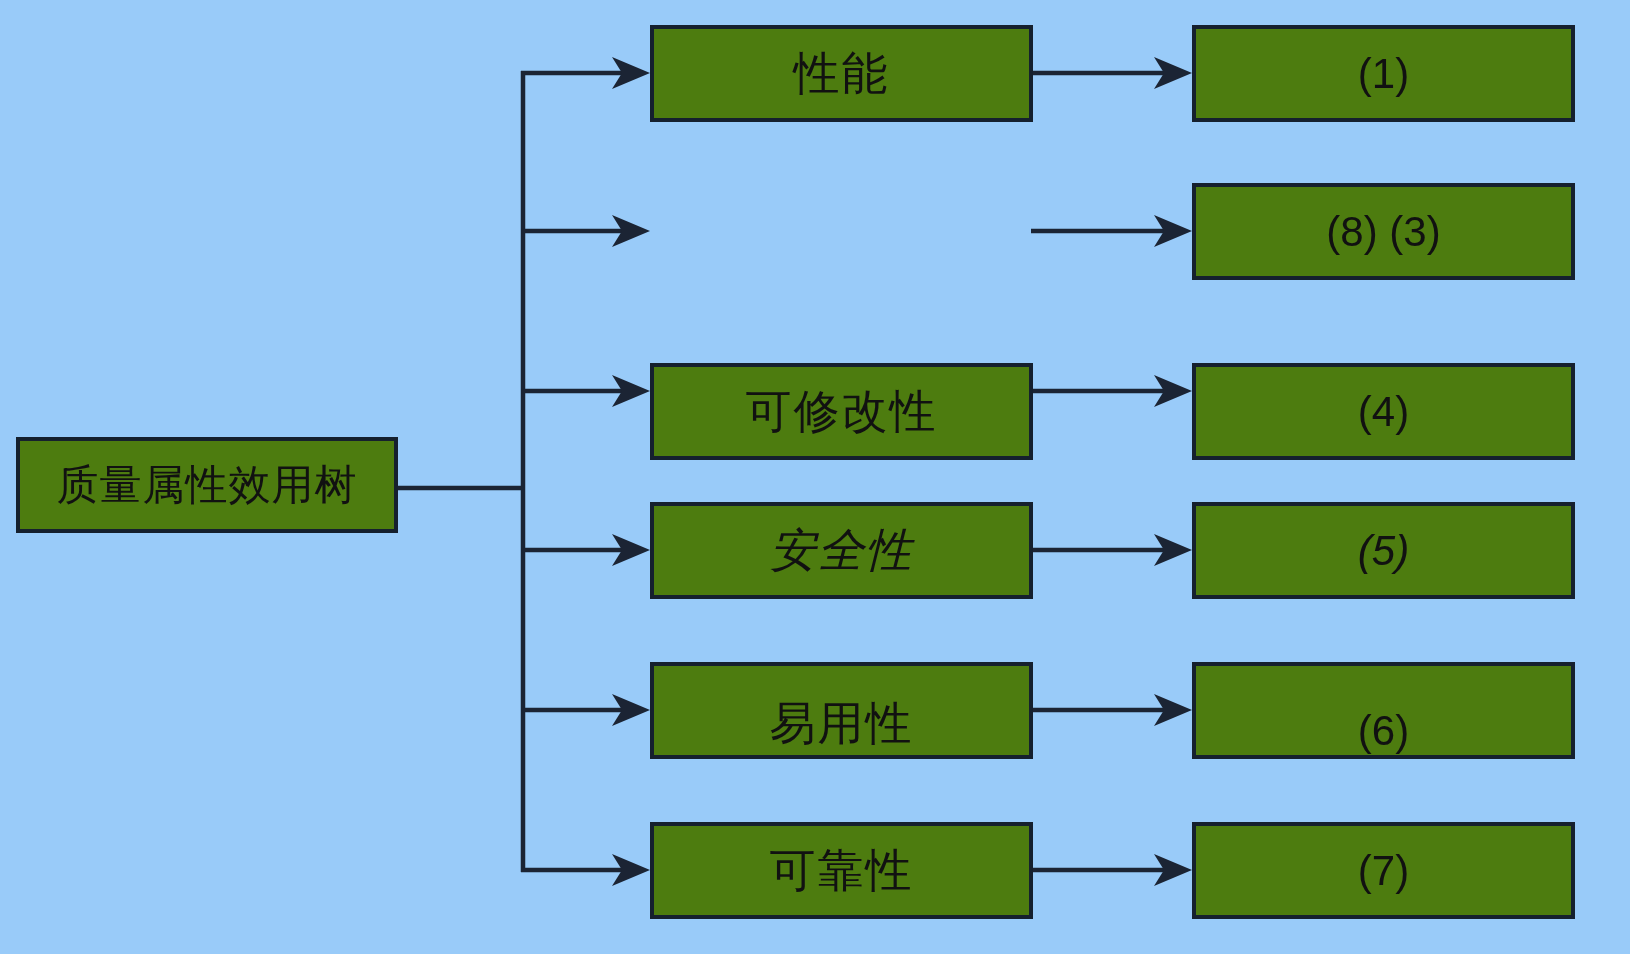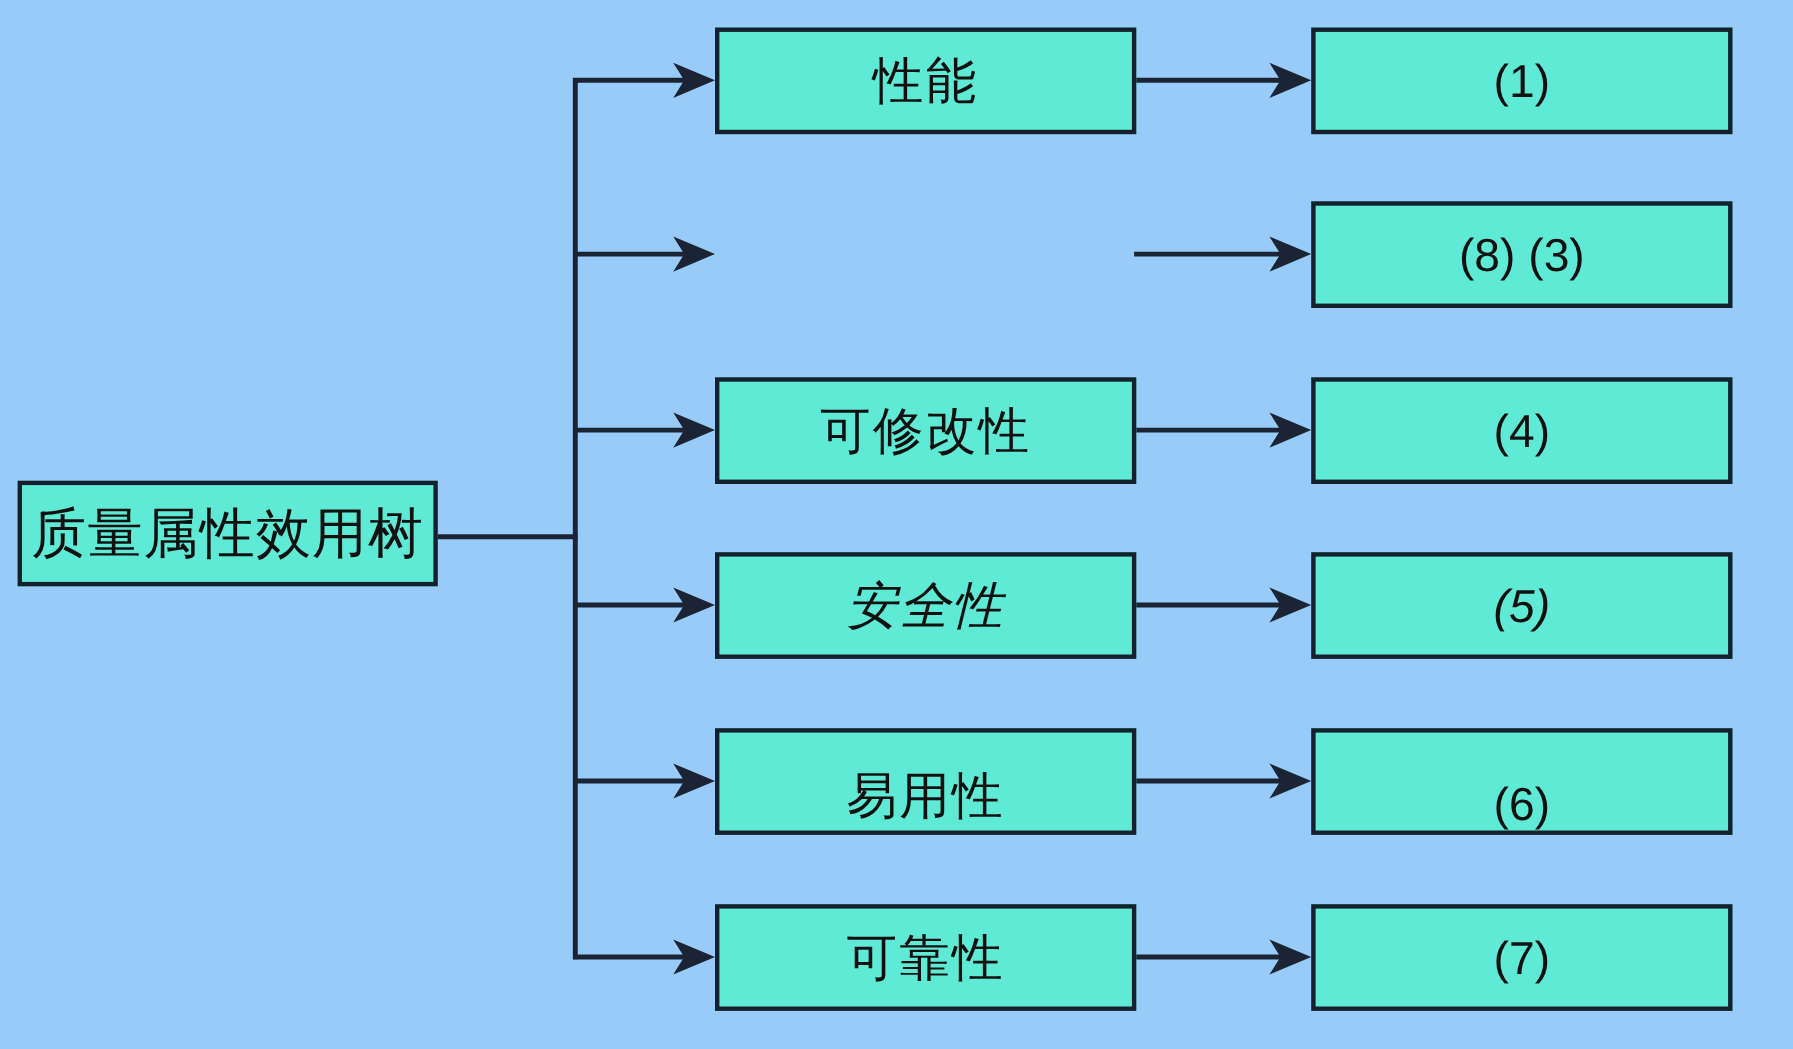--- a/index.html
+++ b/index.html
@@ -6,30 +6,30 @@
   body {
     width: 1630px; height: 954px;
     background: #99cbf9;
     font-family: "Liberation Sans", sans-serif;
     position: relative; overflow: hidden;
   }
   .stage { position: absolute; left: 0; top: 0; width: 1630px; height: 954px; }
   svg.connectors { position: absolute; left: 0; top: 0; }
   .box {
     position: absolute;
-    background: #5eead4;
+    background: #4d7c0f;
     border: 4px solid #15202e;
     box-sizing: border-box;
     display: flex; align-items: center; justify-content: center;
     color: #111111;
   }
-  .root-box  { left: 16px;   top: 437px; width: 382px; height: 96px; font-size: 50px; letter-spacing: 1px; }
+  .root-box  { left: 16px;   top: 437px; width: 382px; height: 96px; font-size: 42px; letter-spacing: 1px; }
   .attr-box  { left: 650px;  width: 383px; height: 97px; font-size: 46px; letter-spacing: 2px; }
   .ref-box   { left: 1192px; width: 383px; height: 97px; font-size: 42px; }
-  .r0 { top: 25px; }  .r1 { top: 183px; } .r2 { top: 343px; }
+  .r0 { top: 25px; }  .r1 { top: 183px; } .r2 { top: 363px; }
   .r3 { top: 502px; font-style: italic; } .r4 { top: 662px; align-items: flex-end; } .r5 { top: 822px; }
   .lbl { white-space: nowrap; }
 </style>
 </head>
 <body>
 
 <div class="stage">
 
   <svg class="connectors" width="1630" height="954" viewBox="0 0 1630 954">
 

